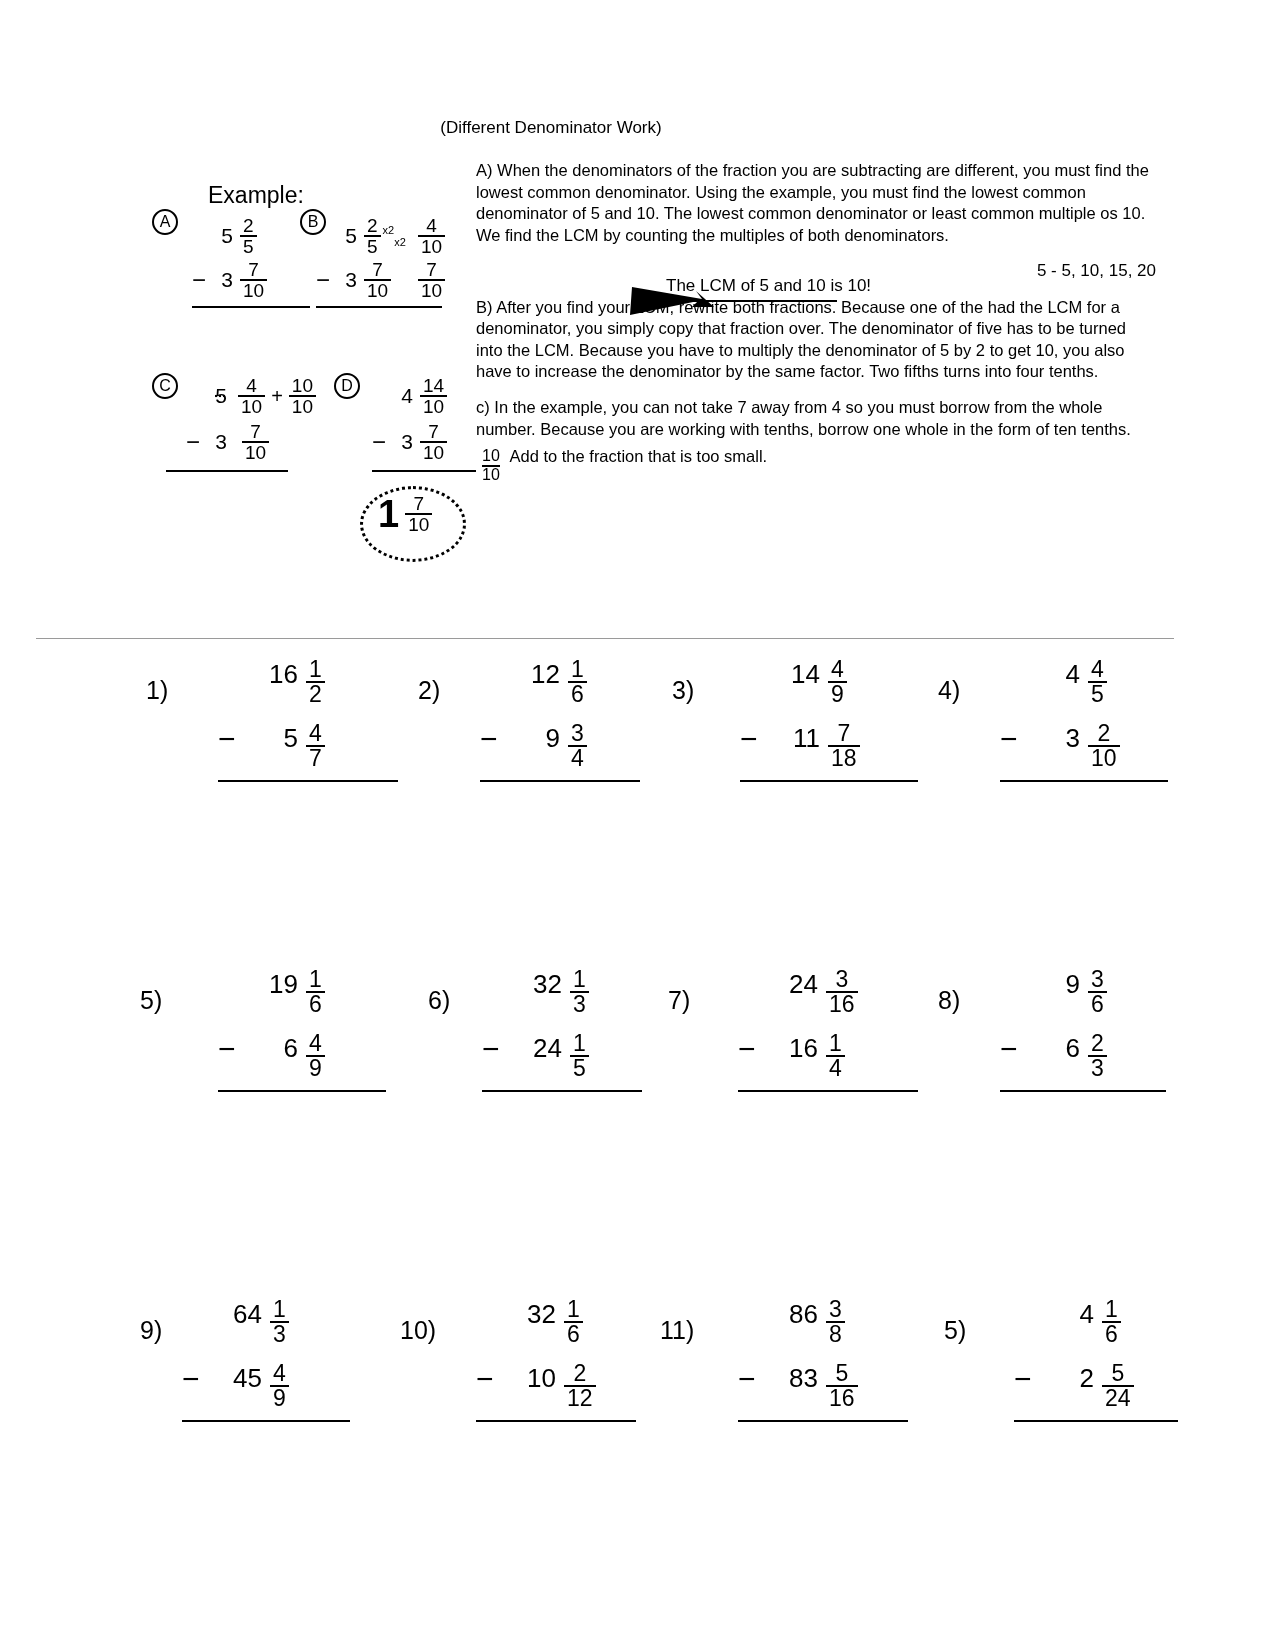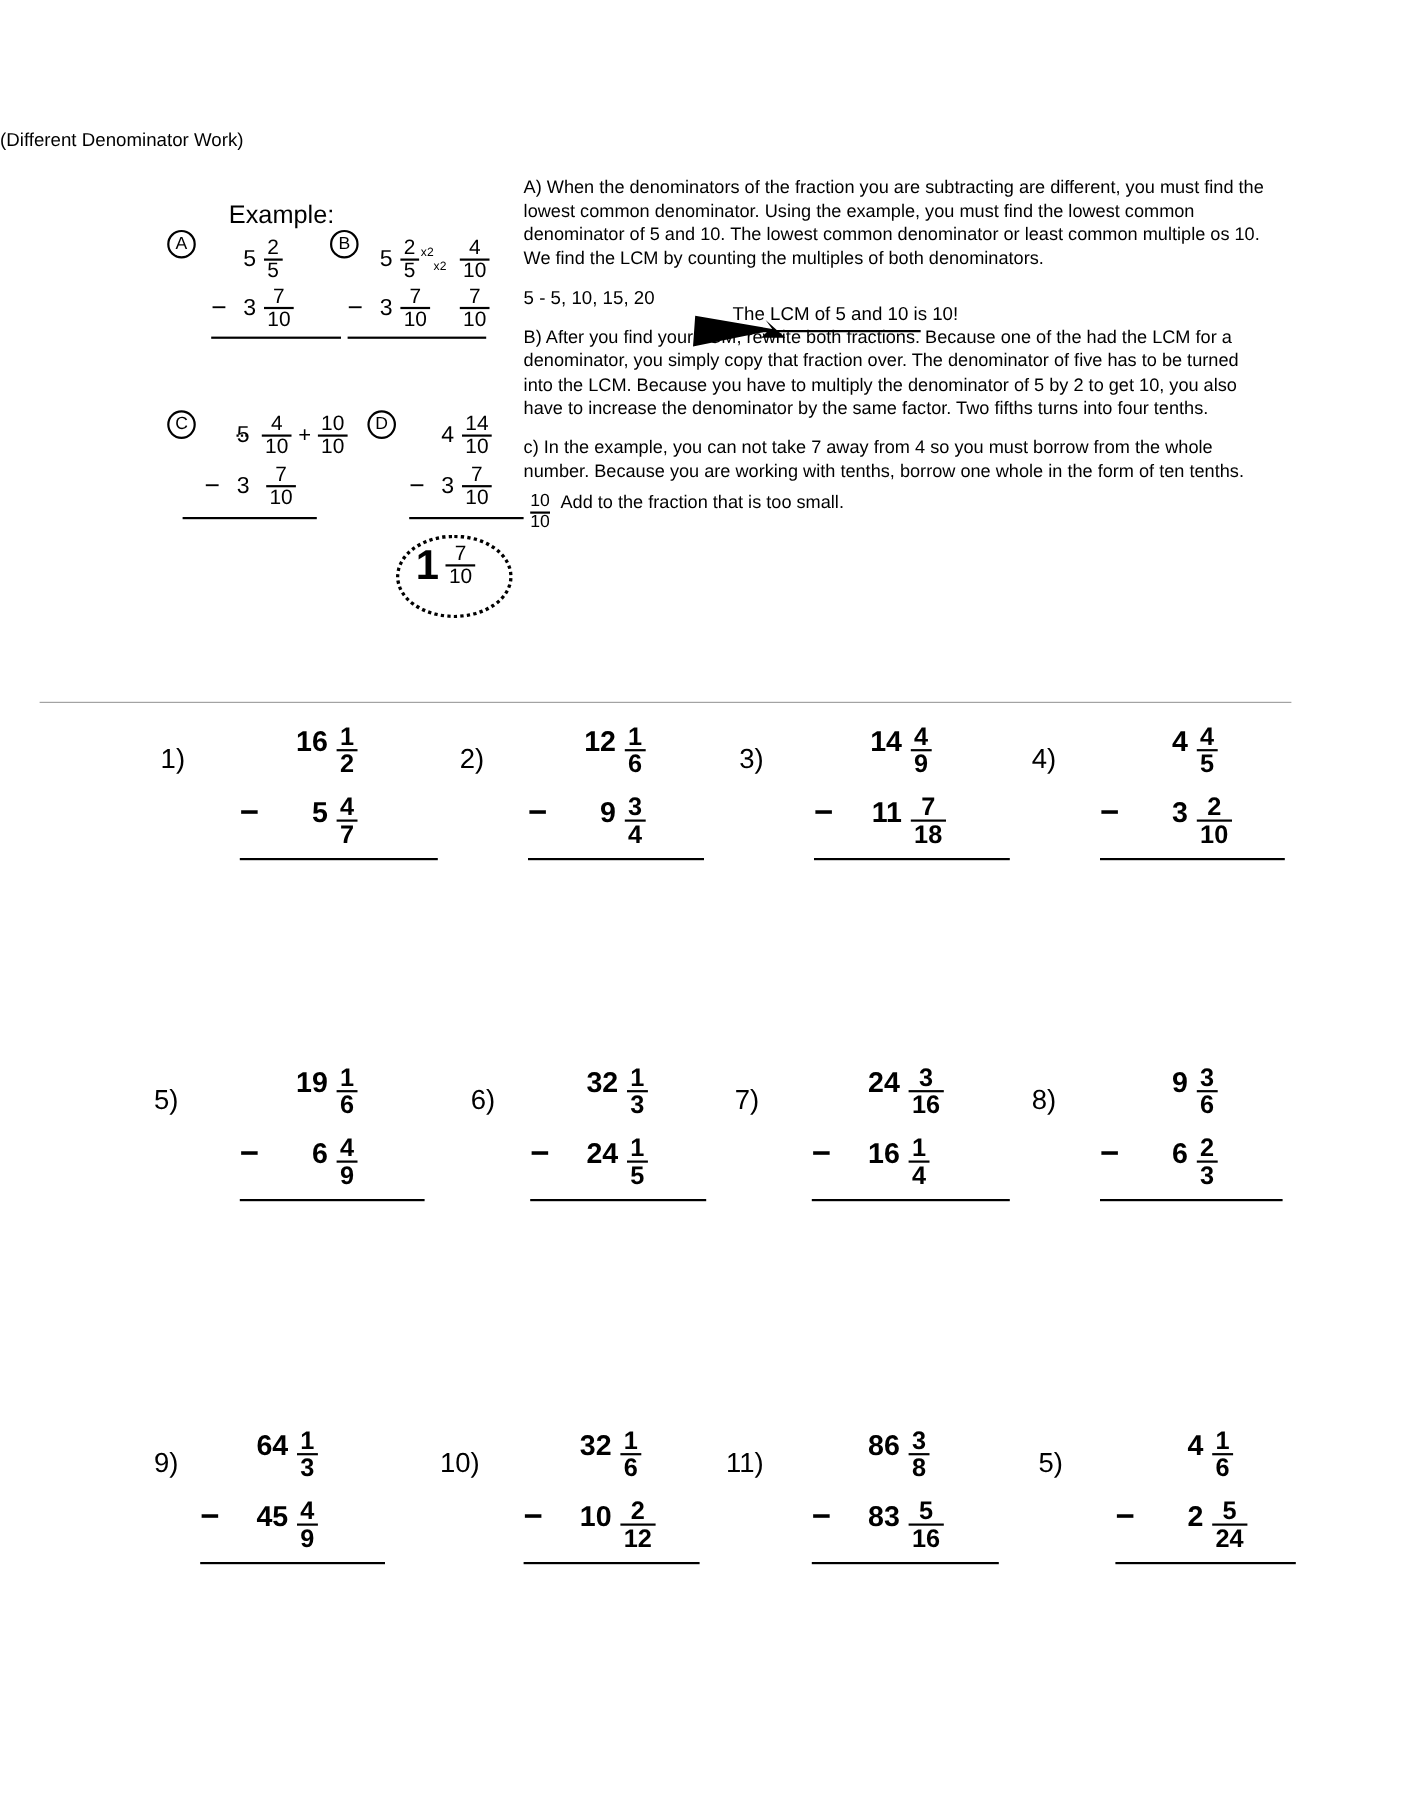--- a/index.html
+++ b/index.html
@@ -13,21 +13,21 @@
   }
   .page { position:relative; width:1275px; height:1650px; }
 
   
   .title {
     position:absolute; top:74px; left:0; width:1275px;
     text-align:center; font-size:38px; font-weight:400; letter-spacing:0px;
   }
   .subtitle {
     position:absolute; top:118px; left:0; width:1102px;
-    text-align:left; font-size:17px;
+    text-align:center; font-size:17px;
   }
 
   
   .frac { display:inline-flex; flex-direction:column; align-items:center;
           vertical-align:middle; line-height:1.0; }
   .frac .num { display:block; padding:0 3px; }
   .frac .den { display:block; padding:0 3px; border-top:2px solid #000; }
 
   
   .example-label { position:absolute; left:208px; top:182px; font-size:23px; }
@@ -62,21 +62,21 @@
 
   
   .divider { position:absolute; left:36px; top:638px; width:1138px; border-top:1px solid #9a9a9a; }
 
   
   .prob {
     position:absolute; font-size:26px;
   }
   .prob .pnum { position:absolute; left:0; top:18px; font-size:25px; }
   .prob .stack { position:absolute; left:0; top:0; }
-  .prob .line { display:flex; align-items:flex-start; height:64px;font-weight:bold; }
+  .prob .line { display:flex; align-items:flex-start; height:64px; }
   .prob .op { width:34px; font-size:30px; line-height:1.1; text-align:left; }
   .prob .w { min-width:46px; text-align:right; font-size:26px; line-height:1.25; padding-right:8px;}
   .prob .f { font-size:23px; }
   .prob .f .num { font-size:23px; }
   .prob .f .den { font-size:23px; }
   .answer-rule { border-top:2.5px solid #000; }
 
   .dotted-oval {
     position:absolute; border:3px dotted #000; border-radius:50%;
   }
@@ -212,21 +212,21 @@
       <span style="font-size:38px; font-weight:bold; line-height:1;">1</span>
       <span class="frac fr" style="margin-left:6px; align-self:center;">
         <span class="num">7</span>
         <span class="den">10</span>
       </span>
     </div>
   </div>
 
   <div class="notes">
     <p>A)  When the denominators of the fraction you are subtracting are different, you must find the lowest common denominator.  Using the example, you must find the lowest common denominator of 5 and 10.  The lowest common denominator or least common multiple os 10.  We find the LCM by counting the multiples of both denominators.</p>
-    <div class="multiples" style="margin-bottom:14px;">
+    <div class="multiples" style="margin-bottom:14px;text-align:right;">
       <div>5 - 5, 10, 15, 20</div>
     </div>
     <p>B)  After you find your LCM, rewrite both fractions.  Because one of the had the LCM for a denominator, you simply copy that fraction over.  The denominator of five has to be turned into the LCM.  Because you have to multiply the denominator of 5 by 2 to get 10, you also have to increase the denominator by the same factor.  Two fifths turns into four tenths.</p>
     <p>
       <span>c) In the example, you can not take 7 away from 4 so you must borrow from the whole number.  Because you are working with tenths, borrow one whole in the form of ten tenths.</span>
       <span class="inline-frac">
         <span class="num">10</span>
         <span class="den">10</span>
       </span>
       <span>Add to the fraction that is too small.</span>

